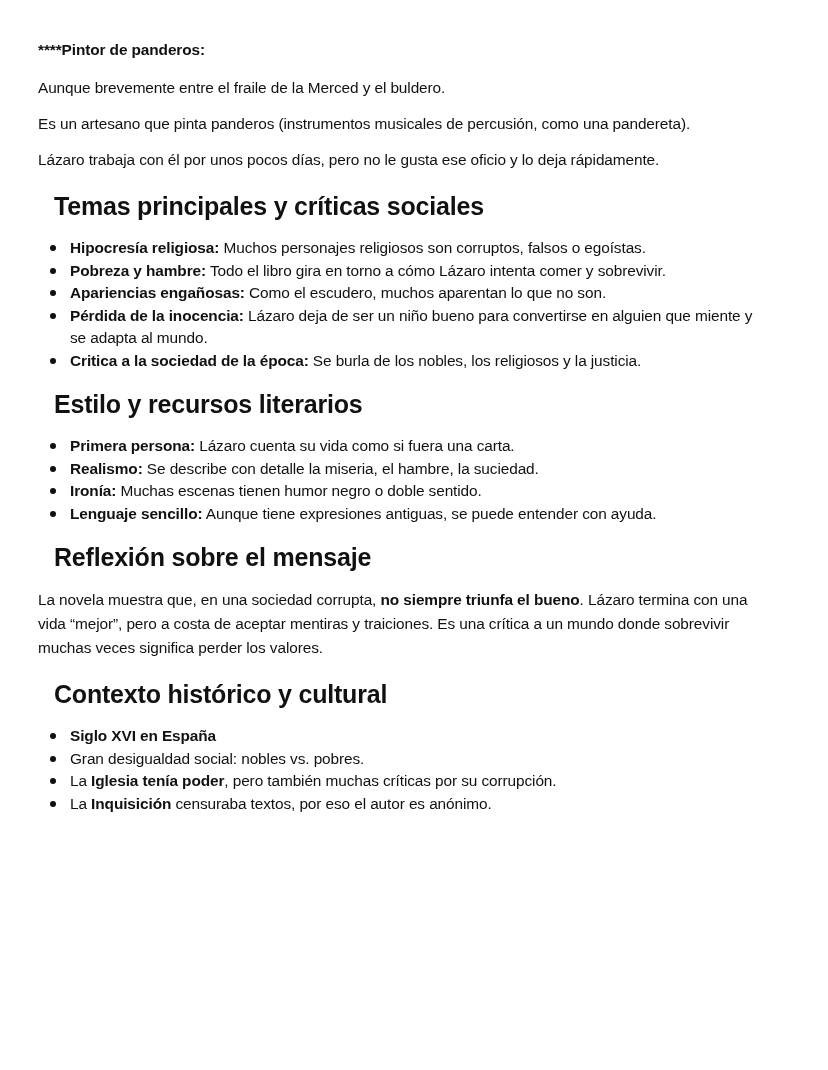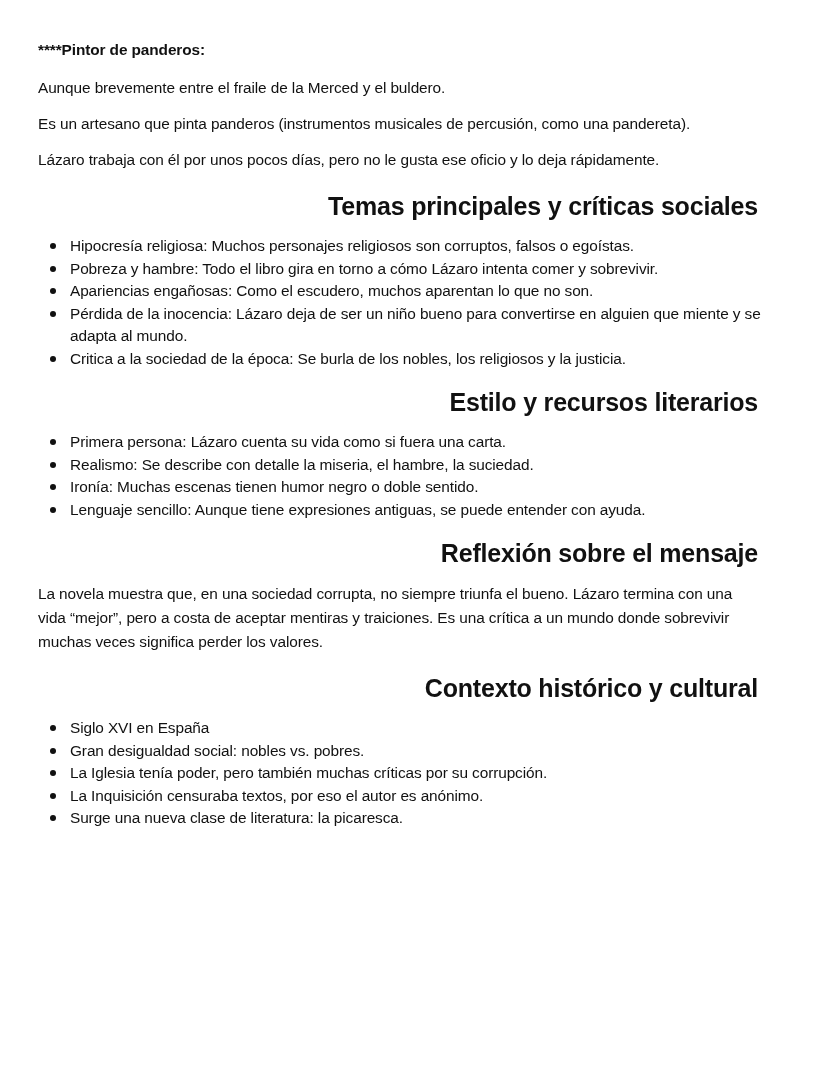--- a/index.html
+++ b/index.html
@@ -27,22 +27,22 @@
       letter-spacing: -0.1px;
     }
     .label {
       font-weight: bold;
       margin-bottom: 14px;
     }
     h2 {
       font-family: "Liberation Sans", "DejaVu Sans", sans-serif;
       font-size: 25px;
       font-weight: bold;
-      text-align: right;
-      margin: 4px;
+      text-align: left;
+      margin: 16px;
       color: #111111;
       letter-spacing: -0.2px;
     }
     ul {
       list-style: none;
       margin: 0;
       padding: 0;
     }
     li {
       position: relative;
@@ -53,21 +53,21 @@
     }
     li .bullet {
       position: absolute;
       left: 12px;
       top: 8px;
       width: 6px;
       height: 6px;
       border-radius: 50%;
       background: #111111;
     }
-    b { font-weight: normal; }
+    b { font-weight: bold; }
   </style>
 </head>
 <body>
 
 <div class="page">
 
   <section>
     <p class="p label">****Pintor de panderos:</p>
     <p class="p" style="margin-bottom:12px">Aunque brevemente entre el fraile de la Merced y el buldero.</p>
     <p class="p" style="margin-bottom:12px">Es un artesano que pinta panderos (instrumentos musicales de percusión, como una pandereta).</p>
@@ -100,18 +100,17 @@
     <p class="p" style="margin-top:14px;margin-bottom:0"><span>La novela muestra que, en una sociedad corrupta, </span><b>no siempre triunfa el bueno</b><span>. Lázaro termina con una vida “mejor”, pero a costa de aceptar mentiras y traiciones. Es una crítica a un mundo donde sobrevivir muchas veces significa perder los valores.</span></p>
   </section>
 
   <section style="margin-top:20px">
     <h2>Contexto histórico y cultural</h2>
     <ul style="margin-top:14px">
       <li><span class="bullet"></span><span></span><b>Siglo XVI en España</b><span></span></li>
       <li><span class="bullet"></span><span>Gran desigualdad social: nobles vs. pobres.</span><b></b><span></span></li>
       <li><span class="bullet"></span><span>La </span><b>Iglesia tenía poder</b><span>, pero también muchas críticas por su corrupción.</span></li>
       <li><span class="bullet"></span><span>La </span><b>Inquisición</b><span> censuraba textos, por eso el autor es anónimo.</span></li>
-      <li><span class="bullet"></span><span>Surge una nueva clase de literatura: </span><b>la picaresca</b><span>.</span></li>
     </ul>
   </section>
 
 
 </div>
 
 </body></html>

